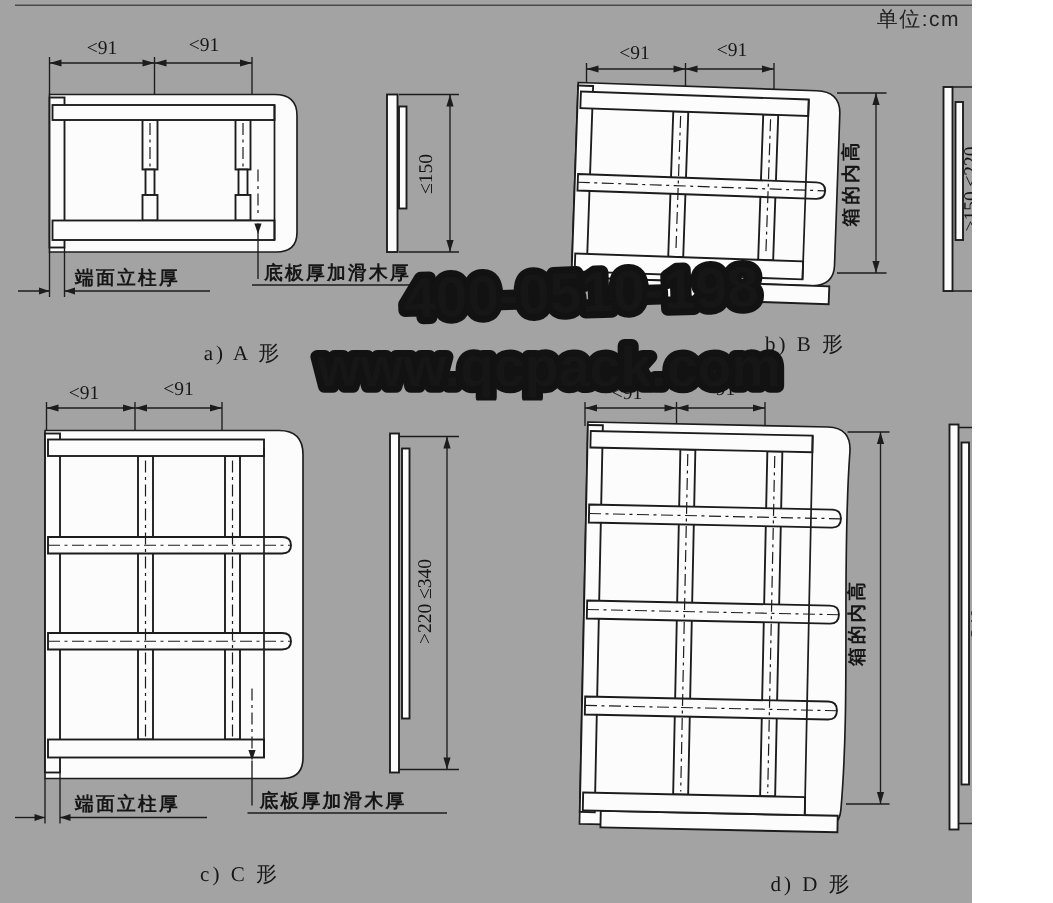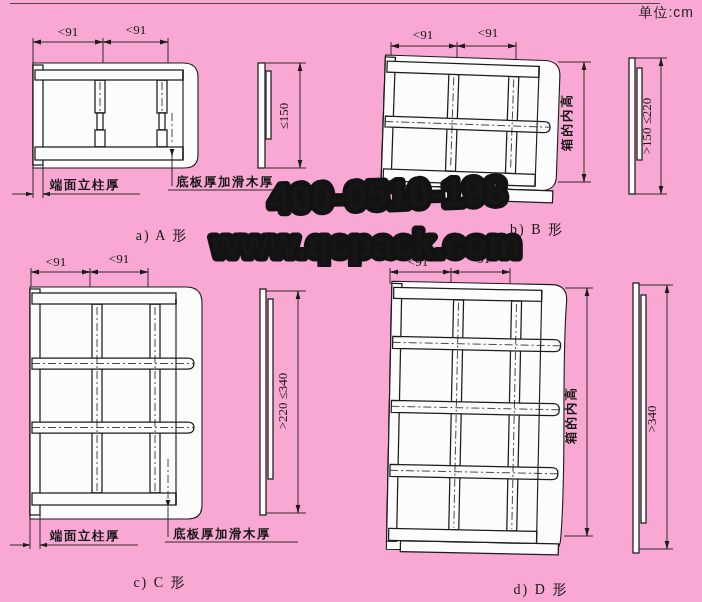--- a/index.html
+++ b/index.html
@@ -1,18 +1,18 @@
 <!DOCTYPE html>
 <html><head>
 <meta charset="utf-8">
 <style>
   html,body{margin:0;padding:0;}
   .page{
-    position:relative;width:702px;height:602px;
-    background:#f9a8d4;overflow:hidden;
+    position:relative;width:648px;height:602px;
+    background:#a3a3a3;overflow:hidden;
     font-family:"Liberation Sans", sans-serif;
     color:#1c1c1c;
   }
   .top-rule{position:absolute;left:10px;top:3px;width:650px;height:1px;background:#4a4a4a;}
   .unit-label{position:absolute;top:4px;right:8px;font-size:14px;letter-spacing:1px;color:#222;}
   .fig{position:absolute;}
   .figA{left:0;top:18px;}
   .figB{left:351px;top:18px;}
   .figC{left:0;top:253px;}
   .figD{left:351px;top:253px;}

